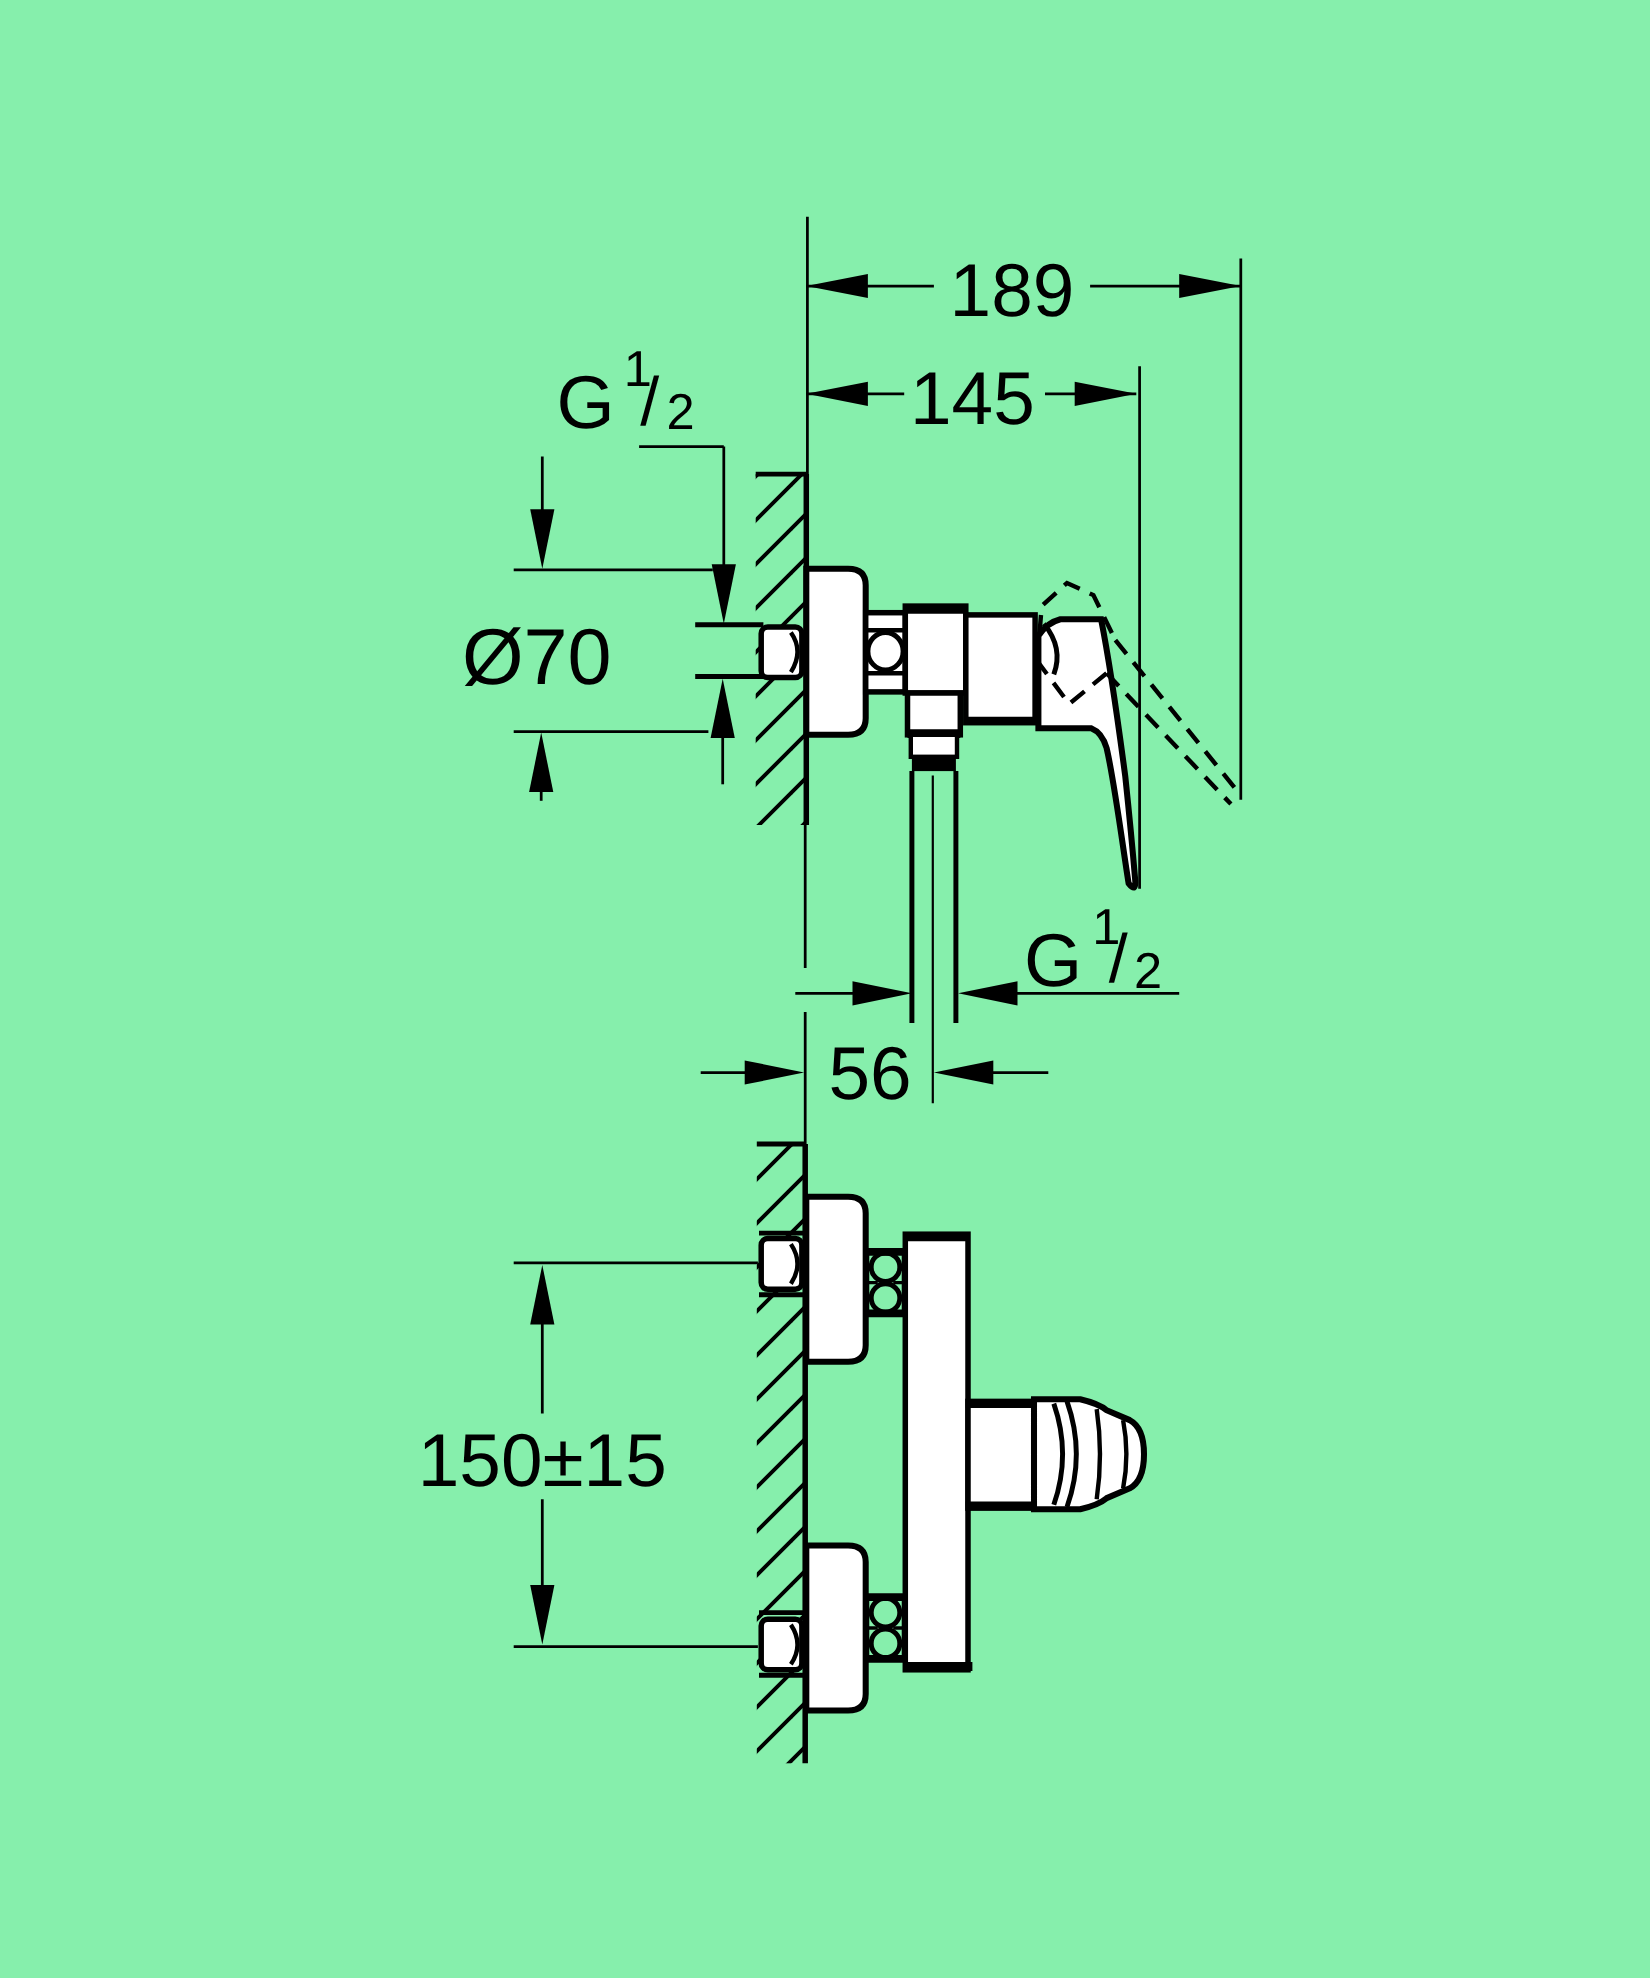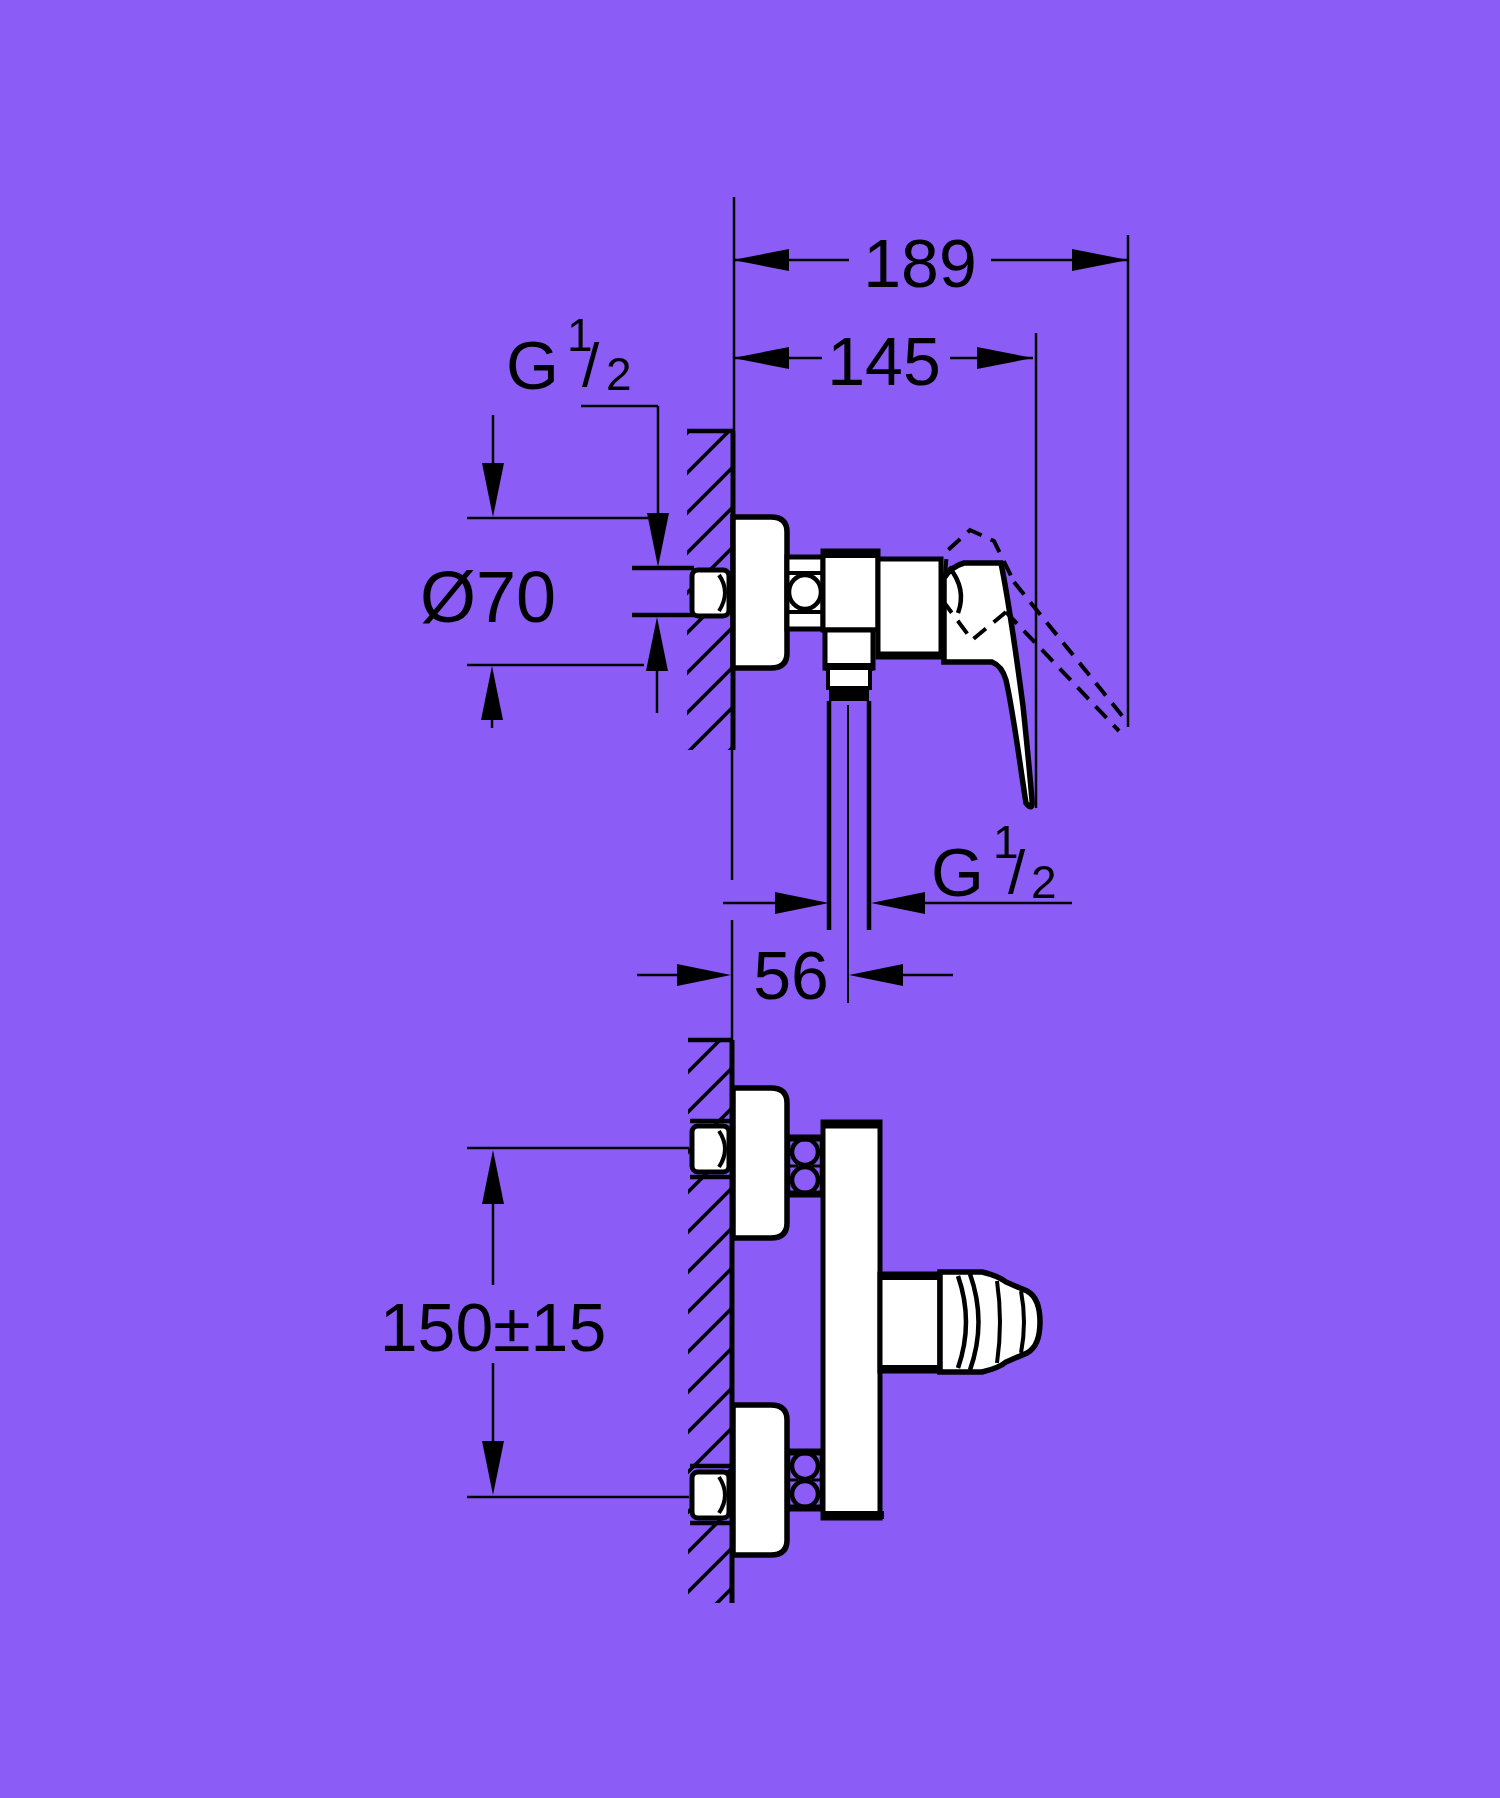--- a/index.html
+++ b/index.html
@@ -1,19 +1,19 @@
 <!DOCTYPE html>
 <html><head>
 <meta charset="utf-8">
 <style>
   html,body{margin:0;padding:0;background:#ffffff;}
   .canvas{
     position:relative;
     width:1500px;height:1798px;
-    background:#8b5cf6;
+    background:#86efac;
     font-family:"Liberation Sans", sans-serif;
   }
   svg{display:block;}
   .ln{stroke:#000;fill:none;}
   .thin{stroke-width:2.5;}
   .mid{stroke-width:4.5;}
   .outline{stroke-width:5.5;fill:#ffffff;}
   .heavy{stroke-width:8;}
   .dash{stroke:#000;fill:none;stroke-width:4;stroke-dasharray:16 10;}
   .arr{fill:#000;stroke:none;}

